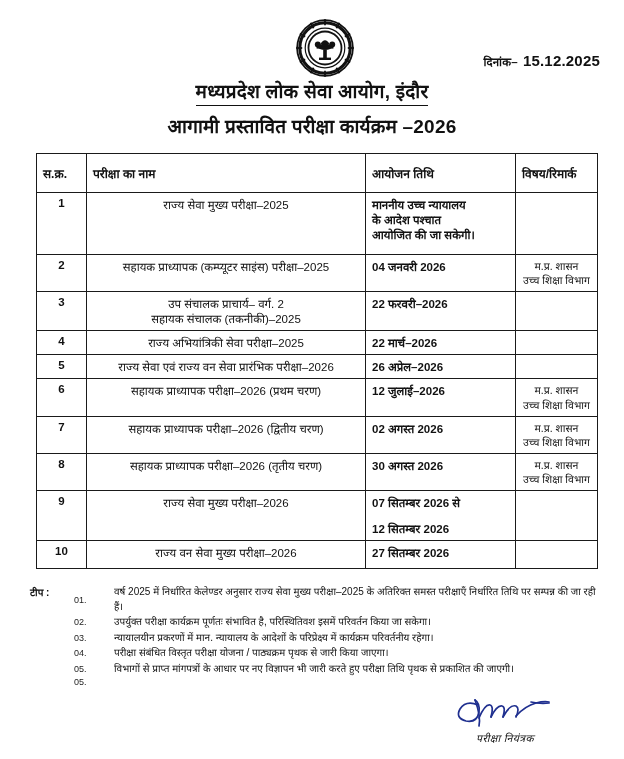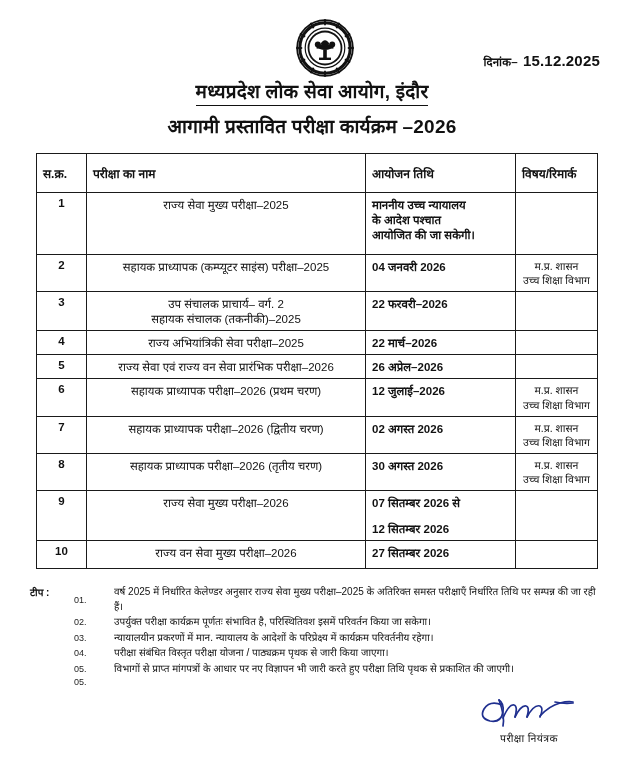--- a/index.html
+++ b/index.html
@@ -74,21 +74,21 @@
   }
   .notes-list{ margin:0; padding:0; list-style:none; }
   .note-row{ display:flex; align-items:center; margin-bottom:1px; }
   .note-no{
     width:40px; flex:0 0 40px; margin-left:44px;
     font-size:9px; color:#222;
   }
   .note-txt{ flex:1 1 auto; font-size:10px; line-height:1.45; }
 
   
-  .sign-area{ position:absolute; right:20px; bottom:14px; text-align:center; width:150px; }
+  .sign-area{ position:absolute; right:44px; bottom:14px; text-align:center; width:150px;font-style:italic; }
   .sign-svg{ display:block; margin:0 auto 1px; }
   .sign-title{ font-size:10.5px; letter-spacing:.4px; }
 </style>
 </head>
 <body>
 
 <div class="page">
 
   <div class="header">
 

